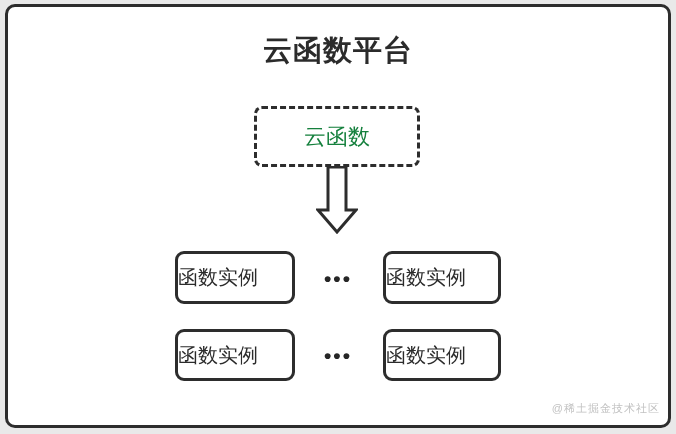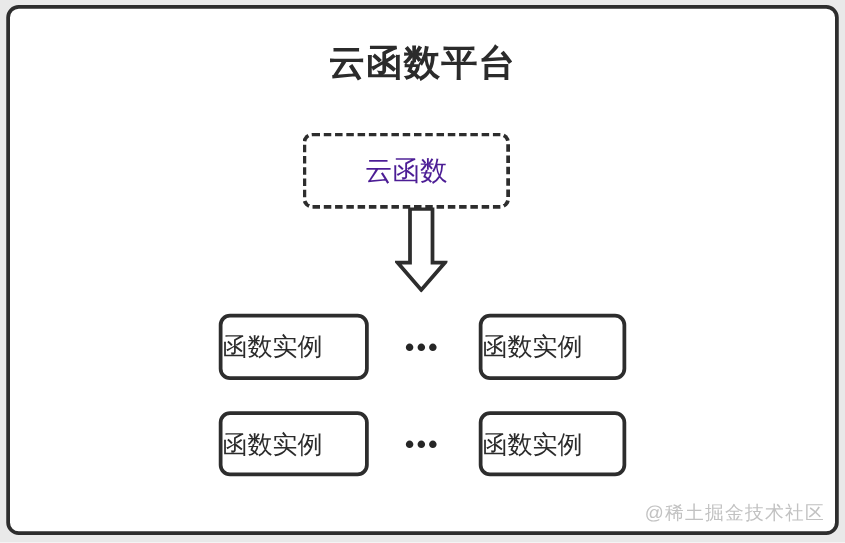--- a/index.html
+++ b/index.html
@@ -35,33 +35,33 @@
     right: 0;
     top: 31px;
     text-align: center;
     font-size: 29px;
     font-weight: bold;
     color: #2b2b2b;
     letter-spacing: 1px;
   }
   .dashed-box {
     position: absolute;
-    left: 242px;
+    left: 254px;
     top: 106px;
     width: 166px;
     height: 61px;
     box-sizing: border-box;
     border: 3px dashed #2d2d2d;
     border-radius: 8px;
     background: #ffffff;
     display: flex;
     align-items: center;
     justify-content: center;
     font-size: 22px;
-    color: #4c1d95;
+    color: #15803d;
   }
   .arrow {
     position: absolute;
     left: 316px;
     top: 166px;
     width: 42px;
     height: 68px;
   }
   .inst-box {
     position: absolute;
@@ -88,21 +88,21 @@
     color: #262626;
     letter-spacing: 2px;
     line-height: 1;
   }
   .dots-r1 { top: 268px; }
   .dots-r2 { top: 345px; }
   .watermark {
     position: absolute;
     right: 16px;
     top: 401px;
-    font-size: 15px;
+    font-size: 11px;
     color: #c2c2c2;
     letter-spacing: 1px;
   }
 </style>
 </head>
 <body>
 
 <div class="stage">
 
   <div class="card"></div>

